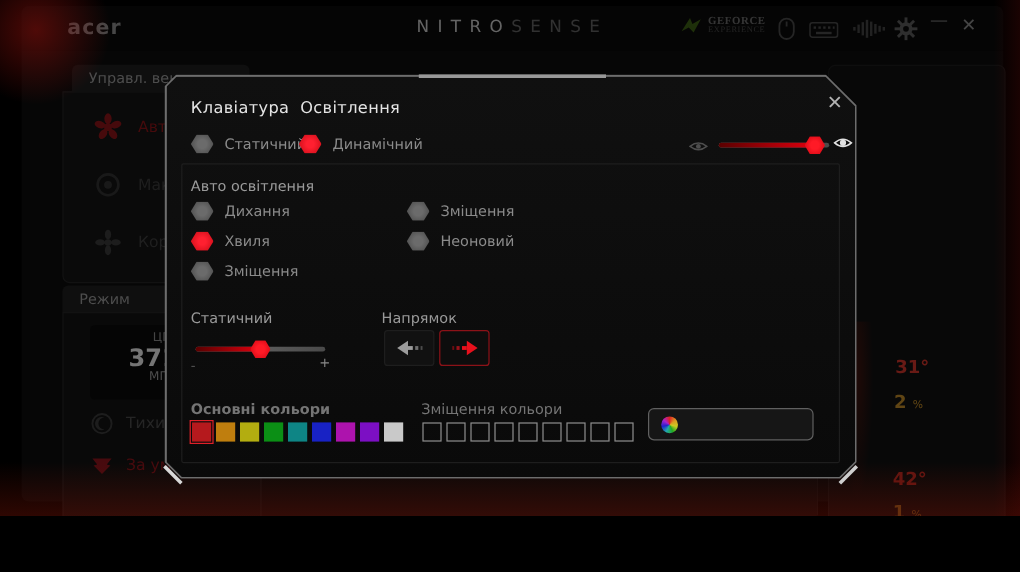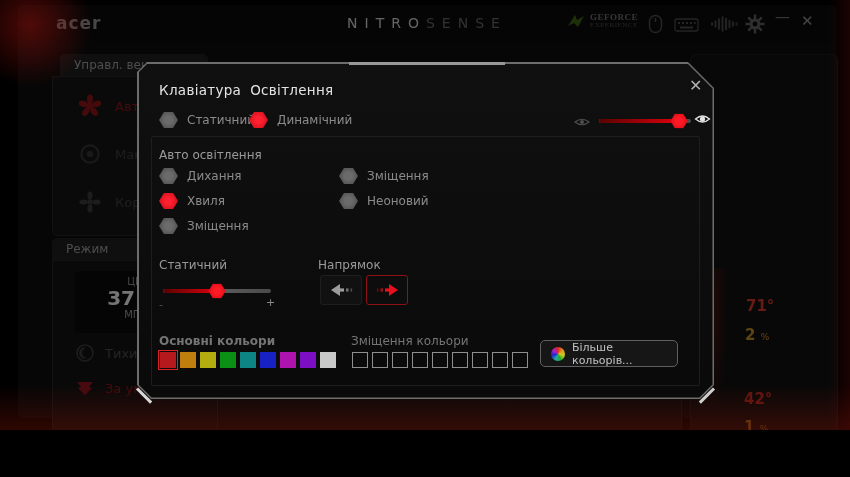--- a/index.html
+++ b/index.html
@@ -233,21 +233,21 @@
       </div>
       <div class="mode-item" style="left:22px;top:118px;color:#8f151c;">
         <svg width="20" height="18" viewBox="0 0 20 18">
           <path d="M2 3 L18 3 L14 8 L17 9 L10 16 L3 9 L6 8 Z" fill="#8f151c"></path>
         </svg>
         <span>За умов</span>
       </div>
     </div>
 
     <div class="reading" style="left:746px;top:297px;color:#d0342a;">
-      <span>71°</span>
+      <span>31°</span>
     </div>
     <div class="reading" style="left:745px;top:326px;color:#c08a28;">
       <span>2</span> <span class="unit">%</span>
     </div>
     <div class="reading" style="left:744px;top:390px;color:#c62b22;">
       <span>42°</span>
     </div>
     <div class="reading" style="left:744px;top:418px;color:#b97f24;">
       <span>1</span> <span class="unit">%</span>
     </div>
@@ -365,16 +365,15 @@
       <div class="slot"></div>
       <div class="slot"></div>
       <div class="slot"></div>
       <div class="slot"></div>
       <div class="slot"></div>
       <div class="slot"></div>
     </div>
 
     <div class="morebtn">
       <div class="wheel"></div>
-      <span>Більше кольорів...</span>
     </div>
   </div>
 </div>
 
 </body></html>

